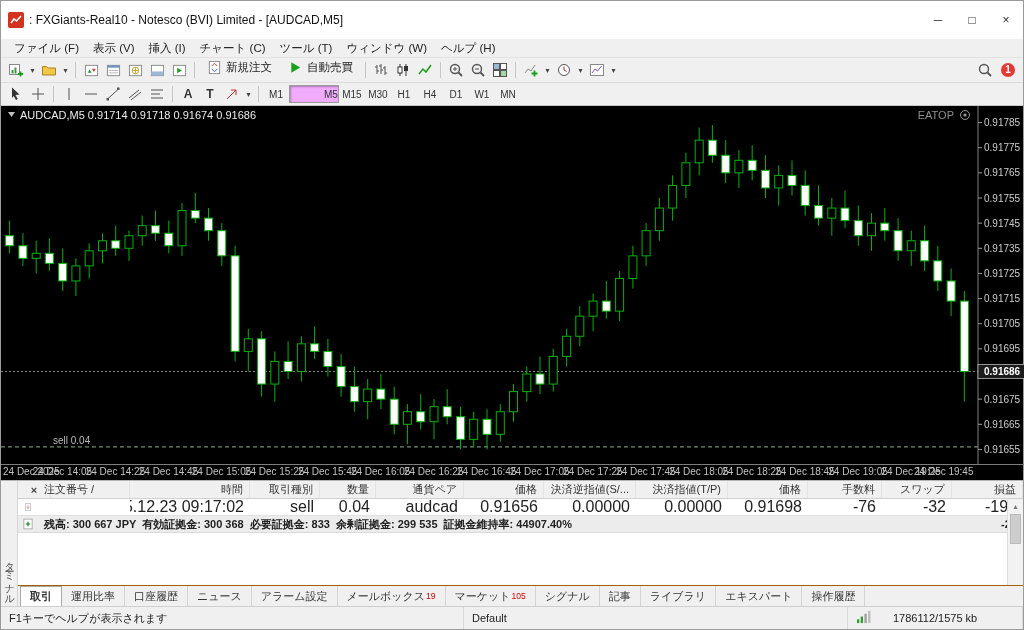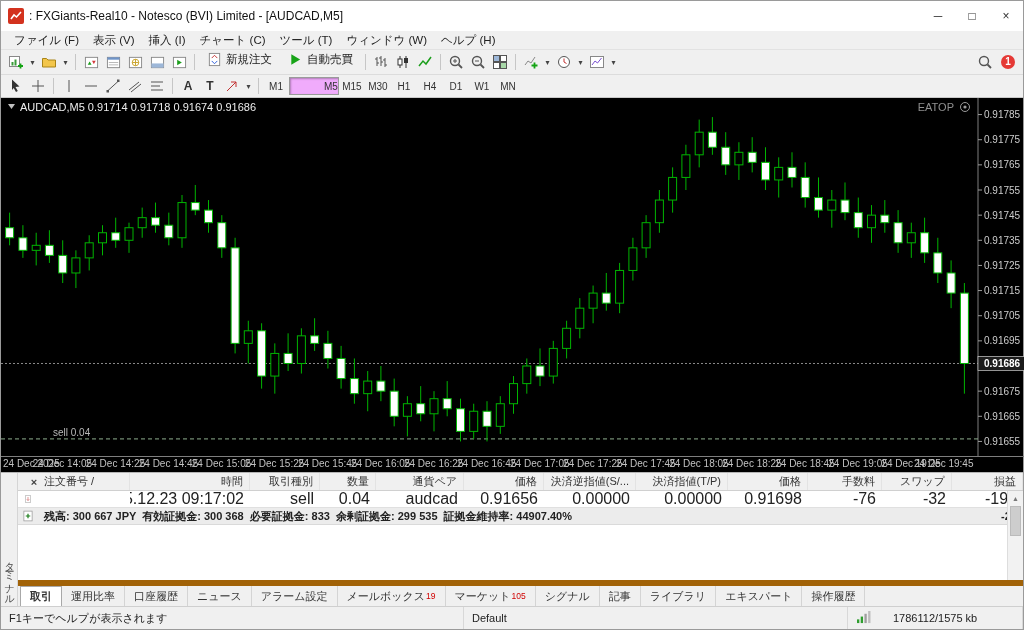--- a/index.html
+++ b/index.html
@@ -2,21 +2,21 @@
 <html><head>
 <meta charset="utf-8">
 <style>
   html,body{margin:0;padding:0;}
   body{width:1024px;height:630px;overflow:hidden;background:#fff;
        font-family:"Liberation Sans","DejaVu Sans",sans-serif;font-size:12px;color:#222;
        -webkit-font-smoothing:antialiased;}
   .app{width:1024px;height:630px;display:flex;flex-direction:column;border:1px solid #9a9a9a;box-sizing:border-box;}
 
   
-  .titlebar{height:30px;display:flex;align-items:center;background:#ffffff;flex:0 0 auto;}
+  .titlebar{height:38px;display:flex;align-items:center;background:#ffffff;flex:0 0 auto;}
   .app-icon{width:16px;height:16px;margin:0 5px 0 7px;flex:0 0 auto;}
   .title-text{font-size:12px;color:#111;white-space:nowrap;}
   .win-controls{margin-left:auto;display:flex;height:100%;}
   .win-btn{width:34px;height:100%;display:flex;align-items:center;justify-content:center;font-size:12px;color:#333;}
 
   
   .menubar{height:18px;background:#f0f0f0;display:flex;align-items:center;padding-left:6px;flex:0 0 auto;border-bottom:1px solid #e2e2e2;}
   .menu-item{padding:1px 7px;font-size:11.5px;color:#222;cursor:default;}
 
   
@@ -62,21 +62,21 @@
   .trow .cell{padding:0 6px;white-space:nowrap;overflow:hidden;height:100%;display:flex;align-items:center;}
   .row-icon{display:flex;align-items:center;justify-content:center;}
   .row-icon svg{width:12px;height:12px;}
   .balance-row{height:16px;background:#ececec;font-size:11px;font-weight:bold;color:#222;border-top:1px solid #e0e0e0;border-bottom:1px solid #dadada;}
   .balance-text{grid-column:2/13;padding:0 6px;white-space:pre;overflow:hidden;}
   .vscroll{position:absolute;right:0;top:0;width:15px;height:106px;background:#f2f2f2;border-left:1px solid #ddd;}
   .vscroll .arr{height:14px;display:flex;align-items:center;justify-content:center;font-size:7px;color:#777;}
   .vscroll .thumb{margin:1px 2px;height:28px;background:#cdcdcd;border:1px solid #bbb;}
 
   
-  .tabs{height:20px;background:#f0f0f0;border-top:6px solid #a16207;display:flex;align-items:stretch;font-size:11px;padding-left:2px;flex:0 0 auto;}
+  .tabs{height:20px;background:#f0f0f0;border-top:1px solid #a16207;display:flex;align-items:stretch;font-size:11px;padding-left:2px;flex:0 0 auto;}
   .tab{display:flex;align-items:center;padding:0 9px;color:#333;border-right:1px solid #d4d4d4;white-space:nowrap;}
   .tab.active{background:#fff;border:1px solid #a8a8a8;border-bottom:none;font-weight:bold;}
   .tab sub{color:#d00000;font-size:8.5px;margin-left:1px;}
 
   
   .statusbar{height:22px;background:#f0f0f0;border-top:1px solid #cfcfcf;display:flex;align-items:stretch;font-size:11px;color:#222;flex:0 0 auto;}
   .sb-cell{display:flex;align-items:center;padding:0 8px;border-right:1px solid #d8d8d8;white-space:nowrap;}
   .sb-help{width:446px;}
   .sb-profile{flex:1;}
   .sb-traffic{width:158px;gap:22px;}

